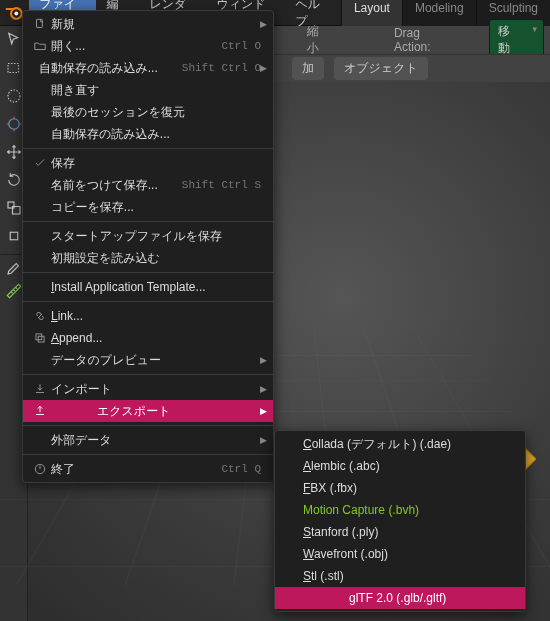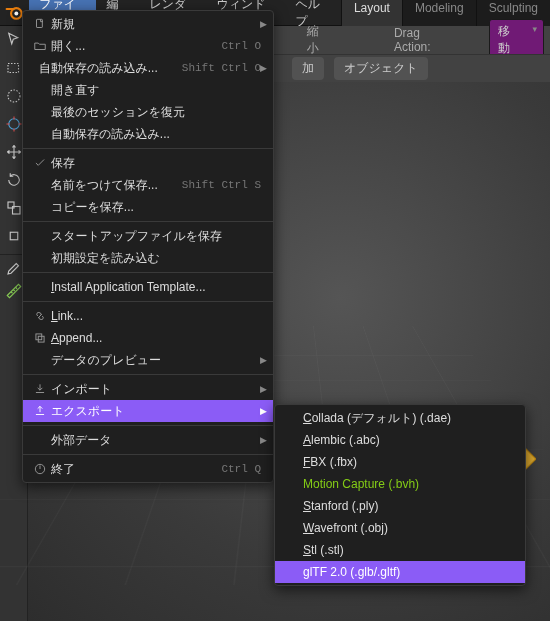--- a/index.html
+++ b/index.html
@@ -10,21 +10,21 @@
 .logo { width: 22px; height: 22px; margin: 0 4px; display: flex; align-items: center; justify-content: center; }
 .menu-item { padding: 4px 10px; color: #ccc; cursor: default; }
 .menu-item.active { background: #4772b3; color: #fff; }
 .tabs { margin-left: auto; display: flex; height: 36px; }
 .tab { padding: 6px 12px; color: #888; background: #1c1c1c; border-left: 1px solid #111; }
 .tab.active { background: #333; color: #ddd; }
 
 
 .toolbar2 { height: 28px; background: #424242; display: flex; align-items: center; color: #aaa; padding: 0 6px; gap: 6px; }
 .toolbar2 .spacer { flex: 1; }
-.dropdown-small { background: #701a75; color: #ccc; padding: 3px 22px 3px 8px; border-radius: 3px; border: 1px solid #1a1a1a; position: relative; }
+.dropdown-small { background: #14532d; color: #ccc; padding: 3px 22px 3px 8px; border-radius: 3px; border: 1px solid #1a1a1a; position: relative; }
 .dropdown-small::after { content: "▾"; position: absolute; right: 6px; font-size: 9px; color: #888; top: 4px; }
 
 .toolbar3 { height: 28px; background: #424242; display: flex; align-items: center; color: #ccc; padding: 0 6px; gap: 10px; border-top: 1px solid #333; }
 .pill { padding: 3px 10px; background: #525252; border-radius: 4px; }
 
 
 .viewport { position: absolute; top: 82px; left: 28px; right: 0; bottom: 0; 
   background: radial-gradient(circle at 60% 40%, #555 0%, #3a3a3a 60%, #2d2d2d 100%); }
 .viewport::before { content:""; position:absolute; inset:0; 
   background-image: linear-gradient(rgba(255,255,255,0.03) 1px, transparent 1px), linear-gradient(90deg, rgba(255,255,255,0.03) 1px, transparent 1px);
@@ -32,32 +32,32 @@
 
 
 .toolstrip { position: absolute; top: 26px; left: 0; width: 28px; bottom: 0; background: #333; border-right: 1px solid #222; display: flex; flex-direction: column; }
 .tool { width: 28px; height: 28px; display:flex; align-items:center; justify-content:center; color:#ccc; }
 .tool svg { width: 18px; height: 18px; }
 .tool.sep { border-top: 1px solid #222; margin-top: 4px; padding-top: 4px; height: auto; }
 
 
 .menu { position: absolute; background: #1f1f1f; border: 1px solid #3a3a3a; border-radius: 4px; box-shadow: 0 4px 14px rgba(0,0,0,0.6); padding: 2px 0; }
 .mitem { display: flex; align-items: center; height: 22px; padding: 0 12px 0 6px; color: #ddd; white-space: nowrap; position: relative; }
-.mitem.hl { background: #8b5cf6; color: #fff; }
+.mitem.hl { background: #be185d; color: #fff; gap: 46px; }
 .mitem .ic { width: 22px; display:flex; align-items:center; justify-content:center; color:#999; }
 .mitem.hl .ic { color: #fff; }
 .mitem .lbl { flex: 1; }
 .mitem .sc { color: #777; margin-left: 24px; font-size: 11px; font-family: Liberation Mono, monospace; }
 .mitem .arrow { position: absolute; right: 6px; color: #888; font-size: 9px; }
 .mitem.hl .arrow { color: #fff; }
 .msep { height: 1px; background: #3a3a3a; margin: 3px 0; }
 .mdisabled { color: #84cc16; }
 
 #file-menu { top: 10px; left: 22px; width: 252px; }
-#export-menu { top: 404px; left: 274px; width: 252px; }
+#export-menu { top: 430px; left: 274px; width: 252px; }
 
 .underline-first::first-letter { text-decoration: underline; }
 
 .corner-gizmo { position:absolute; right: 14px; bottom: 140px; width: 44px; height: 44px; }
 </style>
 </head>
 <body>
 
 <div class="menubar">
   <div class="logo">

